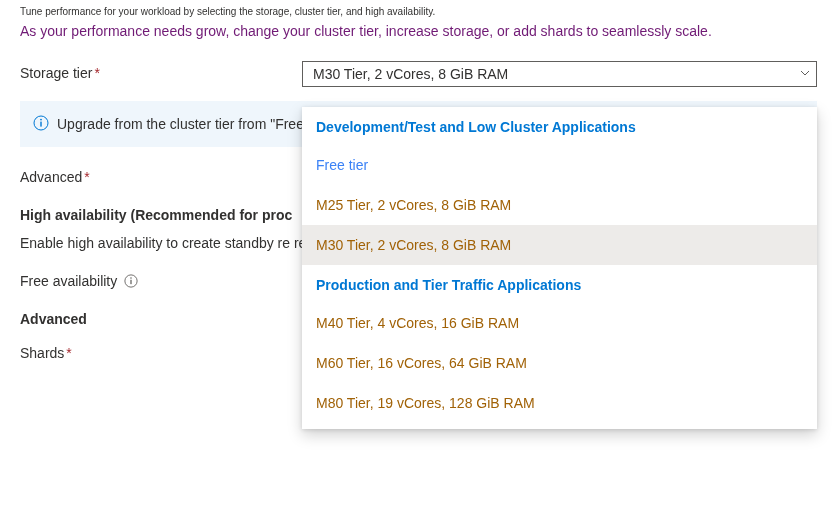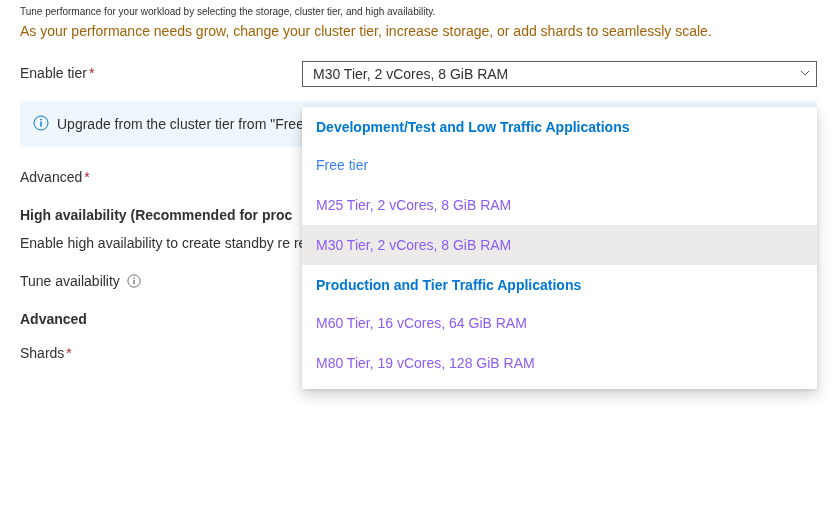--- a/index.html
+++ b/index.html
@@ -10,21 +10,21 @@
     color: #323130;
     background: #fff;
   }
   .page {
     width: 837px;
     height: 518px;
     padding: 4px 20px 0 20px;
     position: relative;
   }
   .intro1 { margin: 2px 0 6px 0; font-size: 10px; color: #323130; }
-  .intro2 { margin: 0 0 22px 0; font-size: 14px; color: #a16207; }
+  .intro2 { margin: 0 0 22px 0; font-size: 14px; color: #701a75; }
   .field-row {
     display: flex;
     align-items: flex-start;
     margin-bottom: 14px;
   }
   .field-label {
     width: 282px;
     flex-shrink: 0;
     font-size: 14px;
     color: #323130;
@@ -108,21 +108,21 @@
   .dd-group {
     color: #0078d4;
     font-weight: 600;
     font-size: 14px;
     padding: 12px 14px 10px 14px;
     cursor: default;
   }
   .dd-item {
     font-size: 14px;
     padding: 11px 14px 11px 14px;
-    color: #8b5cf6;
+    color: #a16207;
     cursor: pointer;
     line-height: 18px;
   }
   .dd-item.disabled {
     color: #3b82f6;
     cursor: default;
   }
   .dd-item.selected {
     background: #edebe9;
   }
@@ -130,21 +130,21 @@
 </head>
 <body>
 
 <div class="page">
 
   <p class="intro1">Tune performance for your workload by selecting the storage, cluster tier, and high availability.</p>
   <p class="intro2">As your performance needs grow, change your cluster tier, increase storage, or add shards to seamlessly scale.</p>
 
   <div class="field-row">
     <div class="field-label">
-      <span>Enable tier</span><span class="req">*</span>
+      <span>Storage tier</span><span class="req">*</span>
     </div>
     <div class="select-box">
       <div class="select-input">
         <span>M30 Tier, 2 vCores, 8 GiB RAM</span>
       </div>
       <span class="chev">
         <svg width="12" height="12" viewBox="0 0 12 12">
             <path d="M2 4l4 4 4-4" stroke="#605e5c" stroke-width="1" fill="none"></path>
           </svg>
       </span>
@@ -166,21 +166,21 @@
     <div class="field-label">
       <span>Advanced</span><span class="req">*</span>
     </div>
   </div>
 
   <div class="section-heading">High availability (Recommended for proc</div>
   <p class="desc">Enable high availability to create standby re replicas.</p>
 
   <div class="field-row">
     <div class="field-label">
-      <span>Tune availability</span>
+      <span>Free availability</span>
       <span class="inline-info-icon">
         <svg width="14" height="14" viewBox="0 0 16 16">
             <circle cx="8" cy="8" r="7" fill="none" stroke="#605e5c" stroke-width="1"></circle>
             <circle cx="8" cy="4.6" r="0.9" fill="#605e5c"></circle>
             <rect x="7.3" y="6.6" width="1.4" height="5" fill="#605e5c"></rect>
           </svg>
       </span>
     </div>
   </div>
 
@@ -196,26 +196,27 @@
       </div>
       <span class="chev">
         <svg width="12" height="12" viewBox="0 0 12 12">
             <path d="M2 4l4 4 4-4" stroke="#a19f9d" stroke-width="1" fill="none"></path>
           </svg>
       </span>
     </div>
   </div>
 
   <div class="dropdown">
-    <div class="dd-group">Development/Test and Low Traffic Applications</div>
+    <div class="dd-group">Development/Test and Low Cluster Applications</div>
     <div id="dd-items1">
         <div class="dd-item disabled">Free tier</div>
         <div class="dd-item">M25 Tier, 2 vCores, 8 GiB RAM</div>
         <div class="dd-item selected">M30 Tier, 2 vCores, 8 GiB RAM</div>
       </div>
     <div class="dd-group">Production and Tier Traffic Applications</div>
     <div id="dd-items2">
+        <div class="dd-item">M40 Tier, 4 vCores, 16 GiB RAM</div>
         <div class="dd-item">M60 Tier, 16 vCores, 64 GiB RAM</div>
         <div class="dd-item">M80 Tier, 19 vCores, 128 GiB RAM</div>
       </div>
   </div>
 
 </div>
 
 </body></html>

